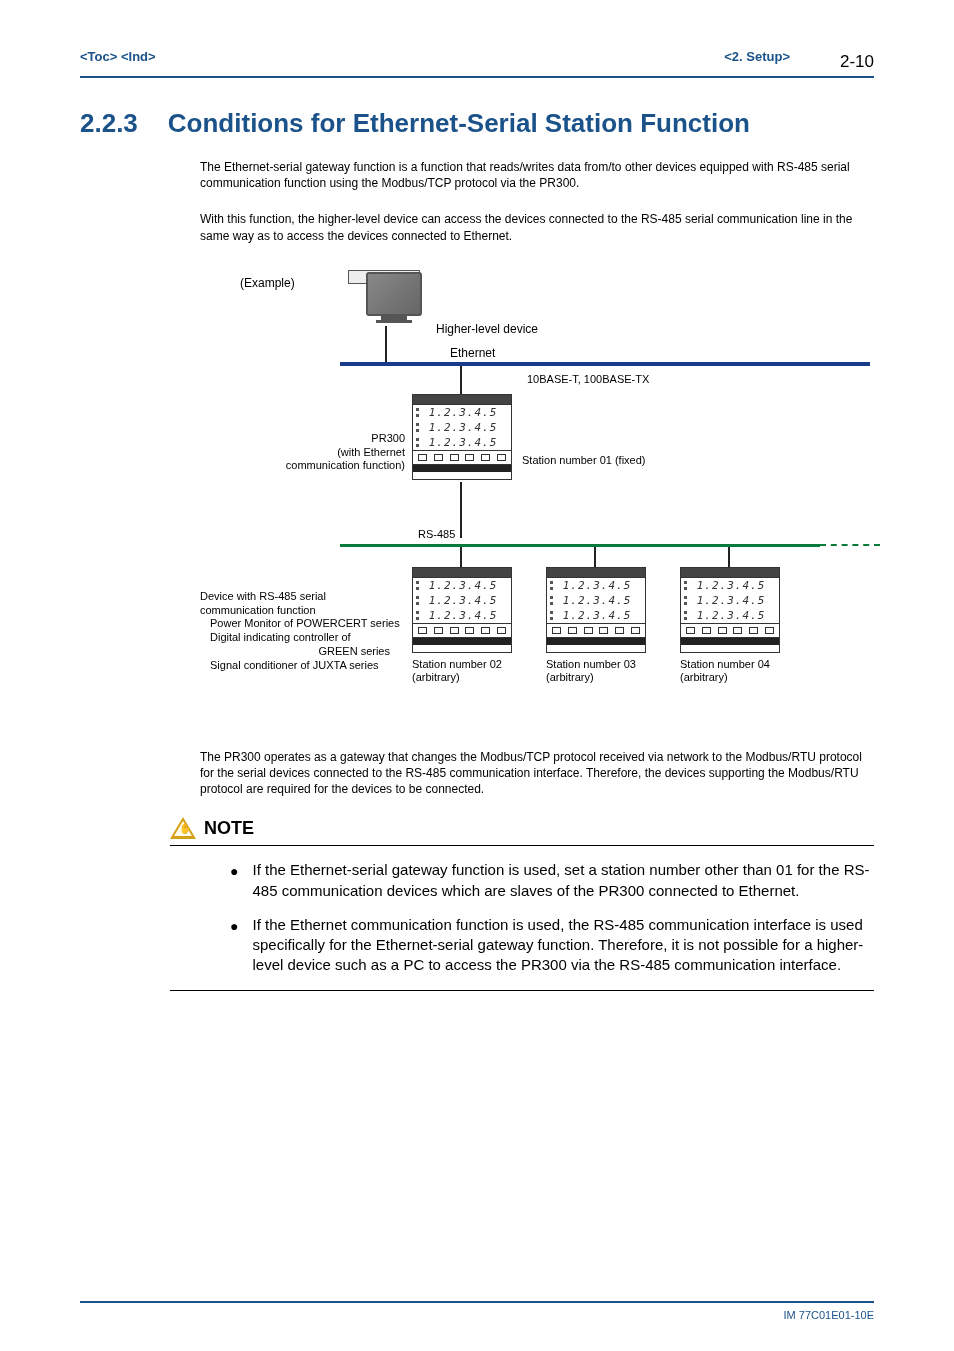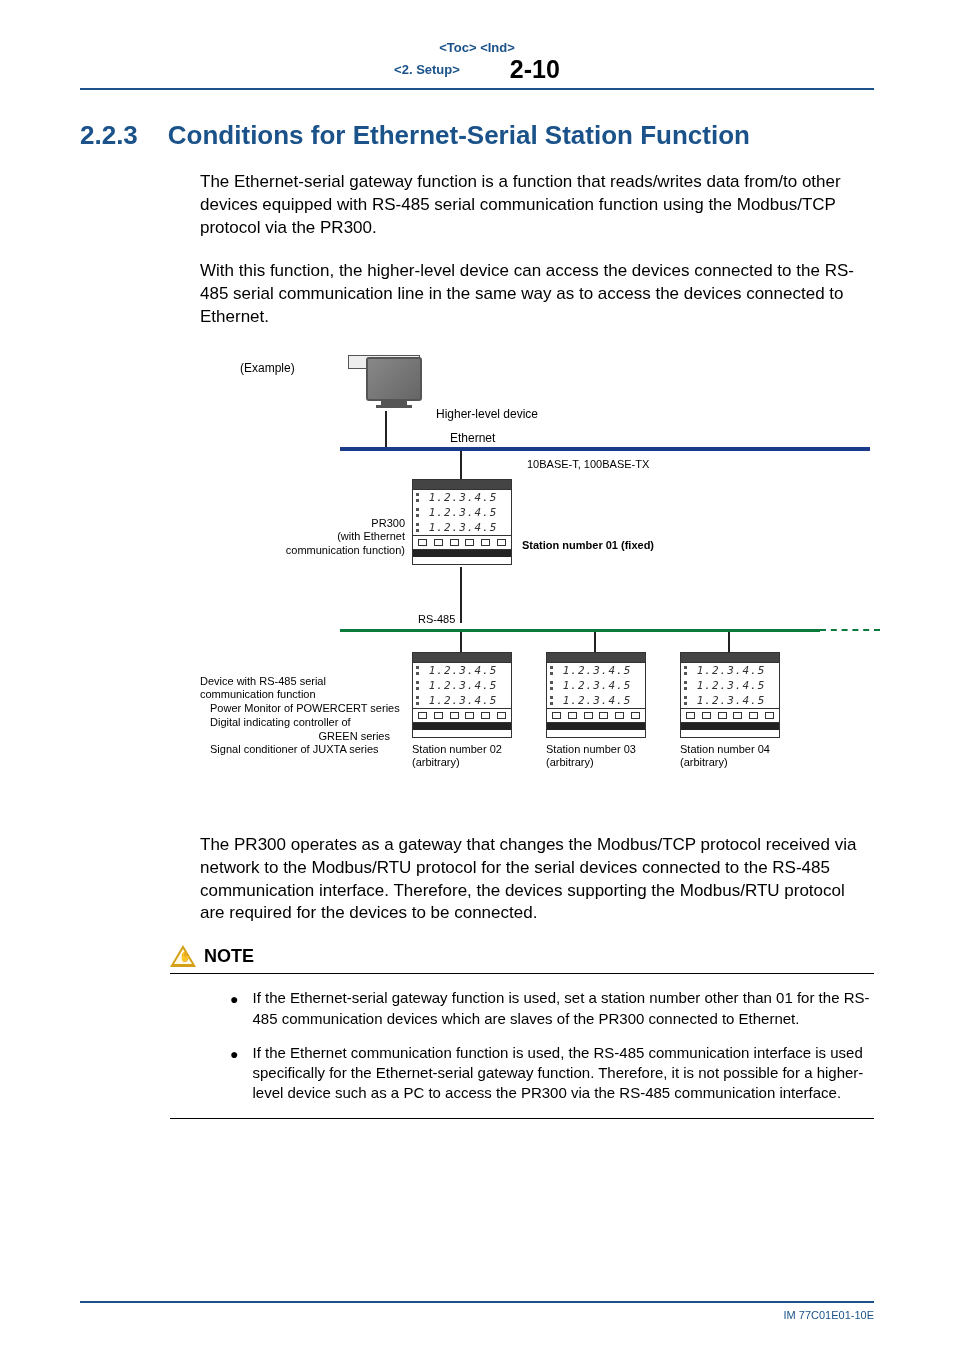--- a/index.html
+++ b/index.html
@@ -1,26 +1,26 @@
 <!DOCTYPE html>
 <html><head>
 <meta charset="utf-8">
 <style>
 * { margin: 0; padding: 0; box-sizing: border-box; }
 body { font-family: Arial, Helvetica, sans-serif; width: 954px; height: 1351px; background: #fff; position: relative; }
 .page { padding: 40px 80px 30px 80px; }
-.header { display: flex; justify-content: space-between; align-items: center; border-bottom: 2px solid #1a5289; padding-bottom: 4px; margin-bottom: 30px; flex-direction: column; }
+.header { display: flex; justify-content: space-between; align-items: center; border-bottom: 2px solid #1a5289; padding-bottom: 4px; margin-bottom: 30px; }
 .header-left { color: #1a5289; font-size: 13px; font-weight: bold; }
 .header-right { display: flex; align-items: center; gap: 50px; }
 .header-section { color: #1a5289; font-size: 13px; font-weight: bold; }
-.page-number { color: #000; font-size: 25px; font-weight: bold; }
+.page-number { color: #000; font-size: 17px; font-weight: normal; margin-top: 12px; }
 .title-row { display: flex; gap: 30px; margin-bottom: 20px; }
 .section-number { color: #1a5289; font-size: 26px; font-weight: bold; }
 .section-title { color: #1a5289; font-size: 26px; font-weight: bold; }
-.body-text { margin-left: 120px; margin-bottom: 20px; font-size: 17px; line-height: 1.35; }
+.body-text { margin-left: 120px; margin-bottom: 20px; font-size: 12px; line-height: 1.35; }
 .diagram-container { margin-left: 120px; margin-bottom: 25px; position: relative; height: 460px; }
 .diagram-label { position: absolute; font-size: 12px; }
 .diagram-caption { position: absolute; font-size: 11px; text-align: left; line-height: 1.2; }
 .diagram-caption-right { position: absolute; font-size: 11px; text-align: right; line-height: 1.25; }
 .monitor { position: absolute; }
 .monitor-screen { width: 56px; height: 44px; border: 2px solid #555; border-radius: 3px; background: linear-gradient(135deg, #888, #666); }
 .monitor-base { width: 26px; height: 4px; background: #555; margin: 0 auto; }
 .monitor-stand { width: 36px; height: 3px; background: #555; margin: 0 auto; }
 .cpu-box { position: absolute; width: 72px; height: 14px; border: 1.5px solid #555; background: #eee; }
 .device-box { position: absolute; width: 100px; height: 86px; border: 1.5px solid #333; background: #fff; }
@@ -125,21 +125,21 @@
           <div class="dev-btn"></div>
           <div class="dev-btn"></div>
         </div>
       <div class="device-footer"></div>
     </div>
     <div class="diagram-caption-right" style="left:10px; top:168px; width:195px;">
       <span>PR300</span><br>
       <span>(with Ethernet</span><br>
       <span>communication function)</span>
     </div>
-    <div class="diagram-label" style="left:322px; top:190px; font-size:11px;font-weight:bold;">Station number 01 (fixed)</div>
+    <div class="diagram-label" style="left:322px; top:190px; font-size:11px;">Station number 01 (fixed)</div>
 
     <div class="conn-line" style="left:260px; top:218px; width:1.5px; height:56px;"></div>
     <div class="diagram-label" style="left:218px; top:264px; font-size:11px;">RS-485</div>
 
     <div class="rs485-line" style="left:140px; top:280px; width:480px; height:3px;"></div>
     <div class="rs485-dashed" style="left:620px; top:280px; width:60px;"></div>
 
     <div class="conn-line" style="left:260px; top:283px; width:1.5px; height:20px;"></div>
     <div class="conn-line" style="left:394px; top:283px; width:1.5px; height:20px;"></div>
     <div class="conn-line" style="left:528px; top:283px; width:1.5px; height:20px;"></div>

